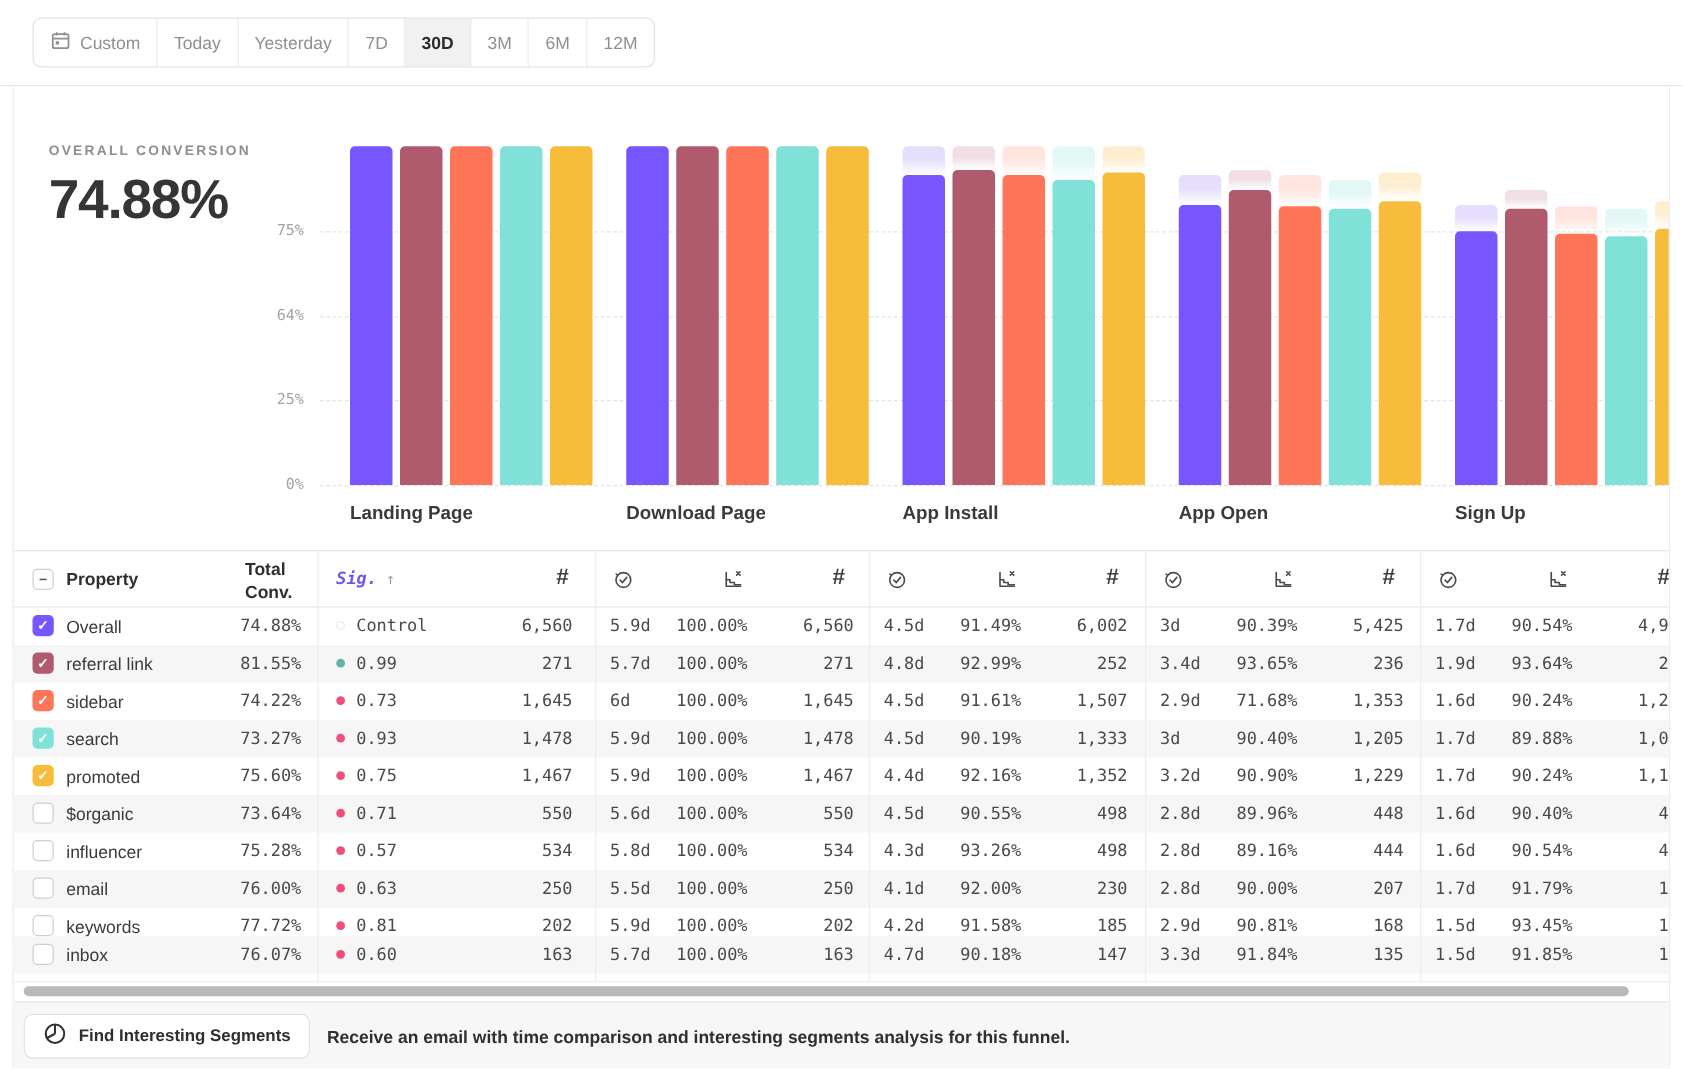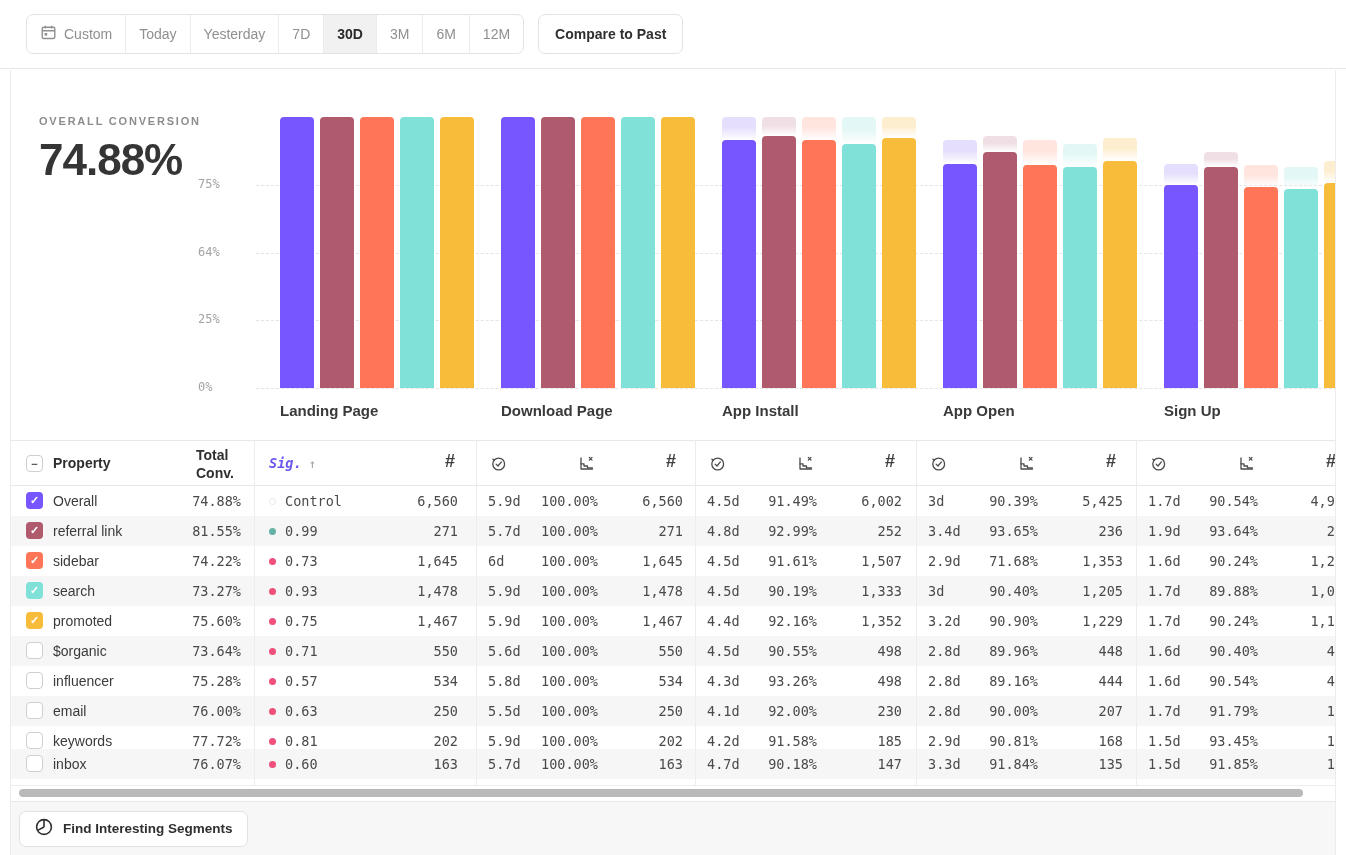--- a/index.html
+++ b/index.html
@@ -28,21 +28,21 @@
 
   
   .summary { position:absolute; left:28px; top:45px; width:195px; }
   .summary-label { font-size:11px; font-weight:bold; letter-spacing:1.8px; color:#8d8d8d; }
   .summary-value { font-size:44px; font-weight:bold; color:#353535; margin:8px 0 12px; letter-spacing:-1px; }
   .summary-desc { font-size:13.5px; color:#7e7e7e; line-height:1.5; }
 
   
   .chart-layer { position:absolute; top:0; left:0; width:1326px; height:370px; }
   .gridline { position:absolute; left:245px; width:1081px; border-top:1px dashed #e4e4e4; }
-  .ytick { position:absolute; width:45px; font-family:"DejaVu Sans Mono",monospace;
+  .ytick { position:absolute; width:45px; text-align:right; font-family:"DejaVu Sans Mono",monospace;
            font-size:12px; color:#a3a3a3; }
   .bar { position:absolute; width:34px; border-radius:4px 4px 0 0; }
   .bar-cap { position:absolute; width:34px; border-radius:4px 4px 0 0; }
   .step-label { position:absolute; top:332px; font-size:15px; font-weight:bold; color:#3a3a3a; }
 
   
   .tbl-header { position:absolute; top:370px; left:0; width:1326px; height:46px;
                 border-top:1px solid #e8e8e8; border-bottom:1px solid #e8e8e8; background:#fff; }
   .tbl-rows { position:absolute; top:416px; left:0; width:1326px; height:300px; border-bottom:1px solid #ededed; }
   .tbl-row { position:absolute; left:0; width:1326px; height:30px; }
@@ -106,21 +106,20 @@
       <div class="seg-item">
         <span>3M</span>
       </div>
       <div class="seg-item">
         <span>6M</span>
       </div>
       <div class="seg-item">
         <span>12M</span>
       </div>
     </div>
-  <button class="btn compare-btn">Compare to Past</button>
 </div>
 
 <div class="card">
 
   <div class="summary">
     <div class="summary-label">OVERALL CONVERSION</div>
     <div class="summary-value">74.88%</div>
   </div>
 
   <div class="chart-layer" id="chart">
@@ -451,14 +450,15 @@
     <button class="footer-btn">
       <span>
         <svg width="20" height="20" viewBox="0 0 20 20" fill="none" stroke="#2f2f2f" stroke-width="1.6">
           <circle cx="10" cy="10" r="7.4"></circle>
             <path d="M10 2.6 V10"></path>
             <path d="M10 10 L3.6 13.4"></path>
         </svg>
       </span>
       <span>Find Interesting Segments</span>
     </button>
+    <div class="footer-msg">Receive an email with time comparison and interesting segments analysis for this funnel.</div>
   </div>
 </div>
 
 </body></html>

